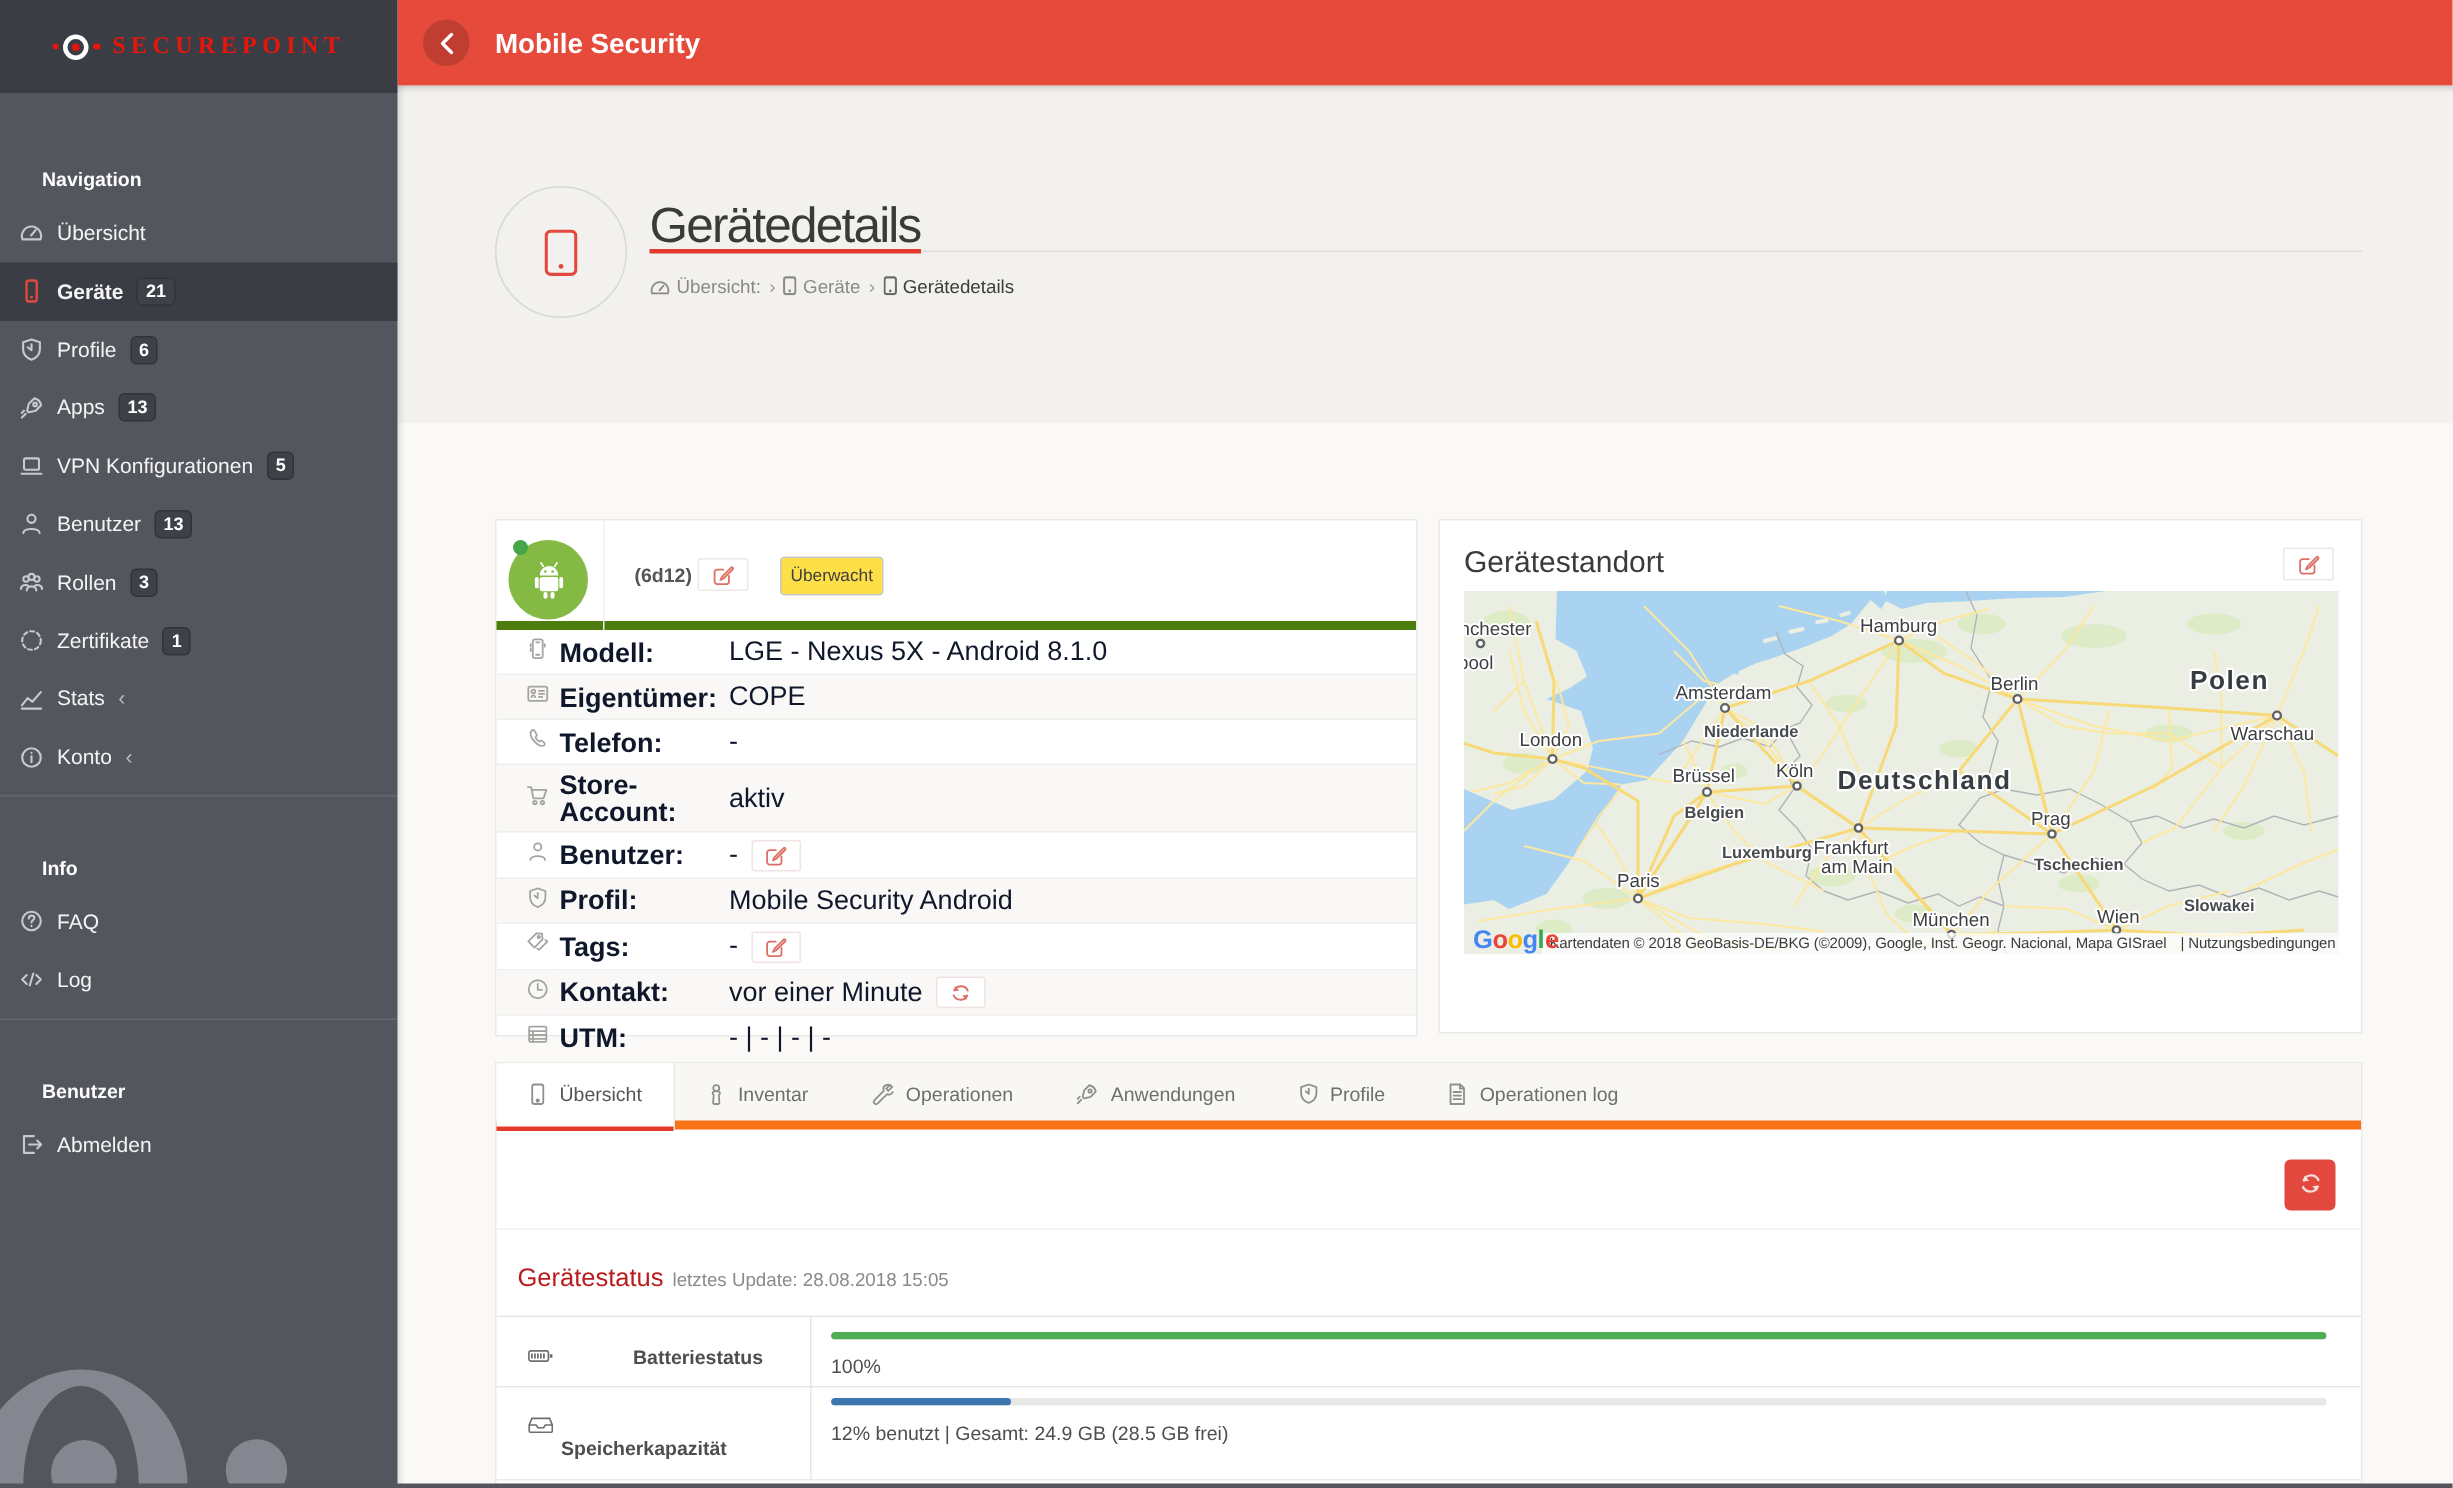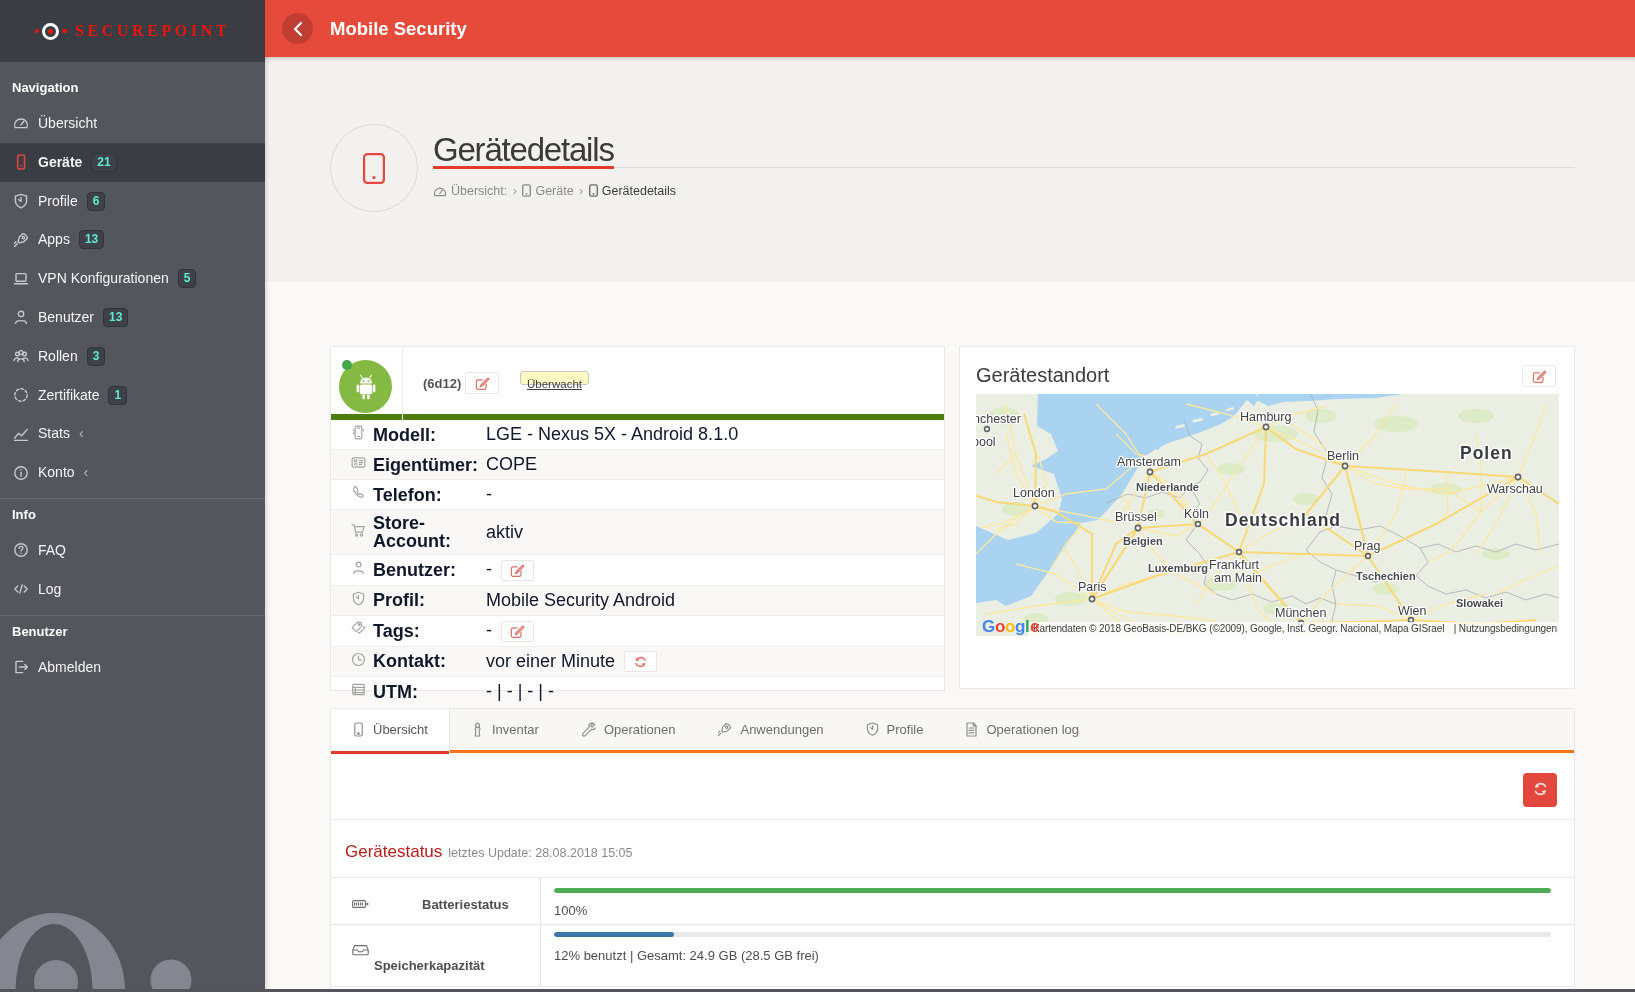--- a/index.html
+++ b/index.html
@@ -8,26 +8,26 @@
 
 
 #sidebar { position:absolute; left:0; top:0; width:265px; height:992px; background:#54565e; overflow:hidden; z-index:5; }
 #logobar { height:62px; background:#3a3d43; position:relative; }
 #logo { position:absolute; left:0; right:0; top:0; bottom:0; display:flex; align-items:center; justify-content:center; }
 #logo .dot { width:4.5px; height:4.5px; border-radius:50%; background:#e8150d; }
 #logo .ring { width:17px; height:17px; border-radius:50%; border:3.5px solid #fff; margin:0 3px; position:relative; }
 #logo .ring i { position:absolute; left:50%; top:50%; width:5px; height:5px; margin:-2.5px; border-radius:50%; background:#e8150d; }
 #logo .txt { font-family:"Liberation Serif", serif; font-weight:bold; color:#e8150d; font-size:16px; letter-spacing:3.6px; margin-left:8px; }
 #nav { padding-top:10px; }
-.seclabel { height:32px; line-height:32px; padding-left:12px; color:#fdfdfd; font-weight:bold; font-size:13px; }
+.seclabel { height:32px; line-height:32px; padding-left:28px; color:#fdfdfd; font-weight:bold; font-size:13px;margin-top:32px; }
 .navitem { height:38.8px; line-height:38.8px; position:relative; color:#f4f4f5; font-size:14px; white-space:nowrap; }
 .navitem svg { position:absolute; left:13px; top:50%; margin-top:-8px; }
 .navitem .lbl { margin-left:38px; }
 .navitem.active { background:#3b3d44; font-weight:bold; }
-.badge { display:inline-block; vertical-align:1px; margin-left:9px; padding:2px 5px 2px; background:#3f4148; border:1px solid #31333a; border-radius:4px; color:#5eead4; font-size:12px; font-weight:bold; line-height:13px; }
+.badge { display:inline-block; vertical-align:1px; margin-left:9px; padding:2px 5px 2px; background:#3f4148; border:1px solid #31333a; border-radius:4px; color:#ffffff; font-size:12px; font-weight:bold; line-height:13px; }
 .chev { color:#b9bcc2; font-size:14px; margin-left:9px; }
 .navdiv { border-top:1px solid rgba(255,255,255,0.10); margin-top:6px; }
 #watermark { position:absolute; left:0; bottom:0; }
 #footstrip { position:absolute; left:0; bottom:0; width:1635px; height:3px; background:#53555b; z-index:50; }
 
 
 #topbar { position:absolute; left:265px; top:0; width:1370px; height:57px; background:#e54a3b; z-index:4; }
 #backbtn { position:absolute; left:17px; top:13px; width:31px; height:31px; border-radius:50%; background:rgba(0,0,0,0.16); color:#fff; text-align:center; }
 #backbtn svg { margin-top:8px; }
 #topbar h2 { position:absolute; left:65px; top:0; line-height:57px; color:#fff; font-size:18.5px; font-weight:bold; }
@@ -52,39 +52,39 @@
 
 #avatarrow { height:73px; position:relative; border-bottom:6px solid #4d7c0f; }
 #avatarcell { position:absolute; left:0; top:0; width:72px; height:73px; border-right:1px solid #f0efed; }
 #greendot { position:absolute; left:11px; top:13px; width:10px; height:10px; border-radius:50%; background:#46a549; z-index:2; }
 #gcircle { position:absolute; left:8px; top:13px; width:53px; height:53px; border-radius:50%; background:#84b944; }
 #gcircle svg { position:absolute; left:50%; top:50%; margin:-14px 0 0 -13px; }
 #devid { position:absolute; left:92px; top:26px; font-size:13px; font-weight:bold; color:#555451; line-height:22px; }
 .editbtn { position:absolute; width:34px; height:22px; border:1px solid #ebe9e6; border-radius:2px; background:#fff; text-align:center; }
 .editbtn svg { margin-top:3.5px; }
 #editdev { left:134px; top:25px; }
-#btn-ueberwacht { position:absolute; left:189px; top:24px; height:14px; padding:0 6px; background:#fef9c3; border:1px solid #c9c7c2; border-radius:3px; font-size:11.5px; color:#3f3f3e; line-height:24px;text-decoration:underline; }
+#btn-ueberwacht { position:absolute; left:189px; top:24px; height:26px; padding:0 6px; background:#fde047; border:1px solid #c9c7c2; border-radius:3px; font-size:11.5px; color:#3f3f3e; line-height:24px; }
 table.info { border-collapse:collapse; width:100%; font-size:18px; color:#0f172a; }
 table.info td { padding:4px 8px; border-top:1px solid #f0efed; vertical-align:middle; }
 table.info tr:first-child td { border-top:none; }
 table.info tr.alt { background:#f9f8f6; }
 table.info td.ic { width:42px; padding-left:20px; padding-right:0; }
 table.info td.lb { width:76px; font-weight:bold; padding-left:0; line-height:18px; }
 table.info td.vl { padding-left:0px; }
 table.info td { height:27px; }
 .inline-editbtn { display:inline-block; width:33px; height:21px; border:1px solid #f0e4e2; border-radius:2px; background:#fff; text-align:center; vertical-align:middle; margin:0 0 0 9px; }
 .inline-editbtn svg { margin-top:3px; }
 
 
 #maptitle { position:absolute; left:16px; top:17px; font-size:20px; color:#3b3b39; }
 #editmap { left:562px; top:18px; }
 #mapbox { position:absolute; left:16px; top:47px; width:583px; height:242px; overflow:hidden; }
 
 
-#tabbar { height:44px; background:#f8f7f5; border-bottom:3px solid #f97316; position:relative; white-space:nowrap; }
+#tabbar { height:44px; background:#f8f7f5; border-bottom:6px solid #f97316; position:relative; white-space:nowrap; }
 .tab { display:inline-block; height:44px; line-height:42px; padding:0 21px; font-size:13px; color:#6e6e6c; position:relative; }
 .tab svg { vertical-align:-3px; margin-right:8px; }
 .tab.active { background:#fff; border-right:1px solid #e8e7e5; color:#555453; }
 .tab.active:after { content:""; position:absolute; left:0; right:0; bottom:-1px; height:3px; background:#e23b2c; }
 #refreshbtn { position:absolute; left:1192px; top:64px; width:34px; height:34px; background:#e2483d; border-radius:4px; text-align:center; }
 #refreshbtn svg { margin-top:8px; }
 #gstatus { position:absolute; left:14px; top:133px; }
 #gstatus .h { font-size:17px; color:#b91c1c; }
 #gstatus .s { font-size:12.5px; color:#8b8a88; margin-left:6px; }
 #statustable { position:absolute; left:0px; top:168px; width:1243px; }

